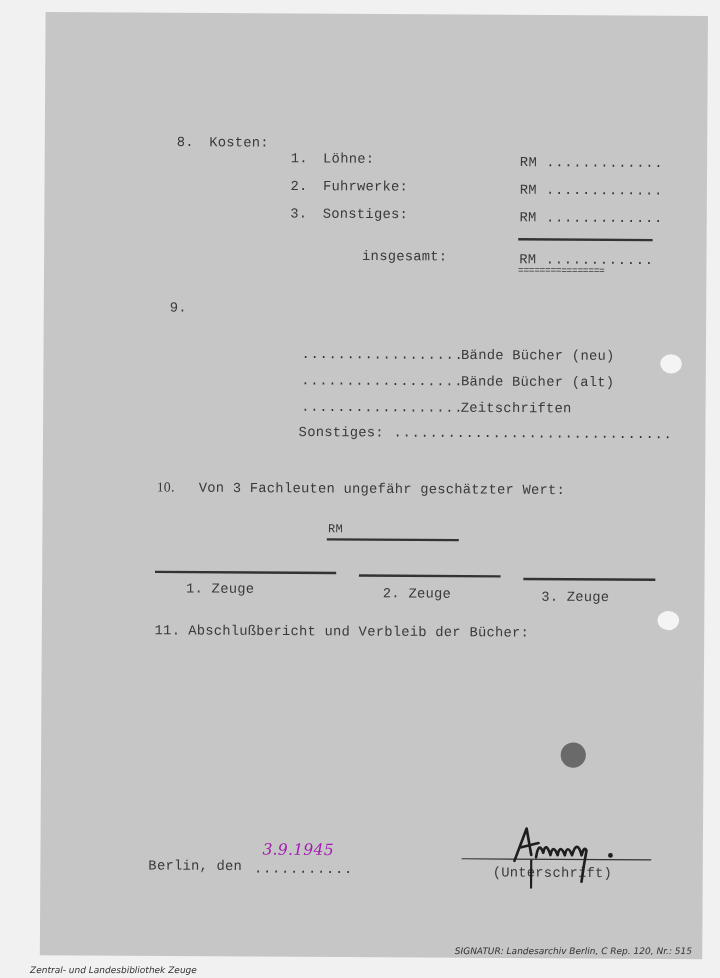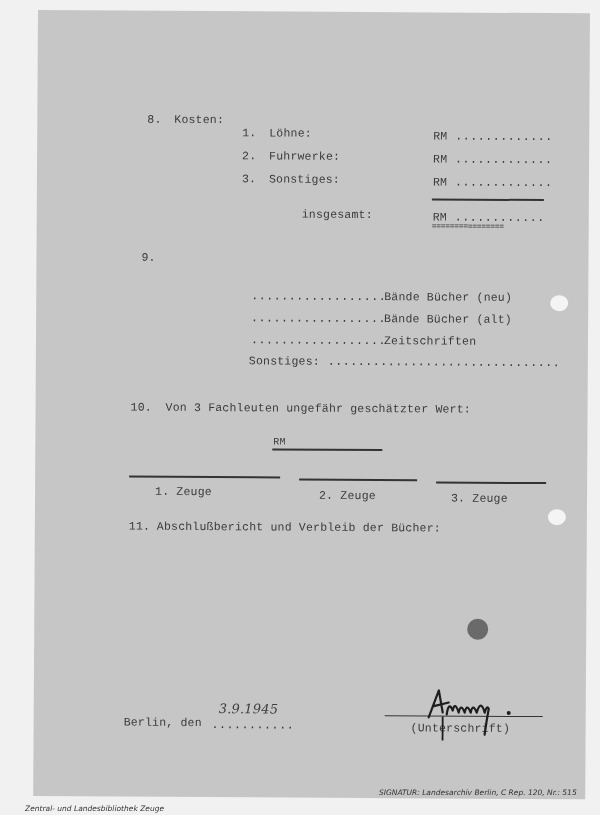--- a/index.html
+++ b/index.html
@@ -21,21 +21,21 @@
   .dots { color:#333; letter-spacing:0.6px; }
   .line { position:absolute; height:1.5px; background:#333; }
   .hole {
     position:absolute; width:18px; height:16px; border-radius:50%;
     background:#f4f4f4;
   }
   .spot {
     position:absolute; width:21px; height:21px; border-radius:50%;
     background:#6a6a6a;
   }
-  .hand { font-family:"DejaVu Serif", serif; font-style:italic; color:#404040; font-size:13px; }
+  .hand { font-family:"DejaVu Serif", serif; font-style:italic; color:#a21caf; font-size:13px; }
   .footer {
     position:absolute; font-family:"DejaVu Sans", sans-serif; font-size:7.5px; color:#333;
     white-space:pre; line-height:8px;font-style:italic;
   }
   .sig svg { position:absolute; }
 </style>
 </head>
 <body>
 
 <div class="page">
@@ -72,21 +72,21 @@
 
   <span class="t dots" style="left:215px;top:300px;">..................</span>
   <span class="t" style="left:348px;top:300px;">Bände Bücher (alt)</span>
 
   <span class="t dots" style="left:215px;top:322px;">..................</span>
   <span class="t" style="left:348px;top:322px;">Zeitschriften</span>
 
   <span class="t" style="left:213px;top:343px;">Sonstiges:</span>
   <span class="t dots" style="left:292px;top:343px;">...............................</span>
 
-  <span class="t" style="left:95px;top:390px;">10.</span>
+  <span class="t" style="left:95px;top:390px;font-family:Liberation Serif, serif;">10.</span>
   <span class="t" style="left:130px;top:390px;">Von 3 Fachleuten ungefähr geschätzter Wert:</span>
 
   <span class="t" style="left:238px;top:425px;font-size:10px;">RM</span>
   <div class="line" style="left:237px;top:437px;width:110px;"></div>
 
   <div class="line" style="left:94px;top:465px;width:151px;"></div>
   <div class="line" style="left:264px;top:467px;width:118px;"></div>
   <div class="line" style="left:401px;top:469px;width:110px;"></div>
 
   <span class="t" style="left:120px;top:474px;">1. Zeuge</span>

